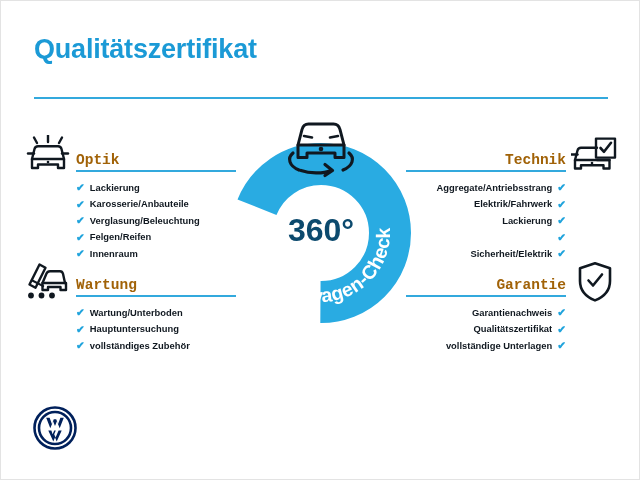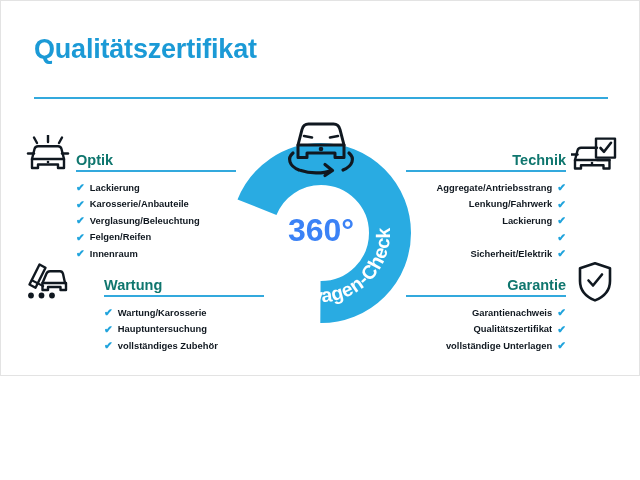--- a/index.html
+++ b/index.html
@@ -11,21 +11,21 @@
     width: 640px;
     height: 480px;
     overflow: hidden;
     font-family: "Liberation Sans", sans-serif;
     position: relative;
   }
   #page {
     position: absolute;
     left: 0; top: 0;
     width: 640px;
-    height: 376px;
+    height: 480px;
     background: #ffffff;
     box-sizing: border-box;
     border: 1px solid #e3e3e3;
     overflow: hidden;
     padding-left: 26px;
   }
 
   
   #title {
     position: absolute;
@@ -52,22 +52,23 @@
   }
   .sec-head {
     position: relative;
     height: 30px;
   }
   .sec-title {
     position: absolute;
     bottom: 3px;
     font-size: 14.5px;
     font-weight: bold;
-    color: #0f766e;
+    color: #a16207;
     white-space: nowrap;
+    font-family: Liberation Mono, monospace;
   }
   .sec-rule {
     position: absolute;
     height: 2px;
     background: #33a9dd;
     top: 29px;
   }
   .sec-list {
     position: absolute;
     top: 38px;
@@ -114,21 +115,21 @@
     height: 182px;
   }
   #badge-deg {
     position: absolute;
     left: 0;
     top: 70px;
     width: 182px;
     text-align: center;
     font-size: 32px;
     font-weight: bold;
-    color: #3b82f6;
+    color: #0c4a6e;
     letter-spacing: 0px;
   }
   #badge-car {
     position: absolute;
     left: 41px;
     top: -28px;
     width: 100px;
     height: 66px;
   }
 
@@ -203,21 +204,21 @@
     <div class="sec-head">
       <div class="sec-title">Technik</div>
     </div>
     <div class="sec-rule"></div>
     <div class="sec-list" style="left:0; right:0;">
       <div class="sec-item">
         <span>Aggregate/Antriebsstrang</span>
         <span class="check">✔</span>
       </div>
       <div class="sec-item">
-        <span>Lenkung/Fahrwerk</span>
+        <span>Elektrik/Fahrwerk</span>
         <span class="check">✔</span>
       </div>
       <div class="sec-item">
         <span>Lackierung</span>
         <span class="check">✔</span>
       </div>
       <div class="sec-item">
         <span class="check">✔</span>
       </div>
       <div class="sec-item">
@@ -232,29 +233,29 @@
       <path d="M4 23 L6.5 13.5 C7 11.6 8.5 10.8 10 10.8 L26 10.8" stroke-linejoin="round"></path>
       <path d="M26 23 L38.5 23" stroke-linejoin="round"></path>
       <line x1="0.5" y1="17.5" x2="6.5" y2="17.5"></line>
       <path d="M4 23 L38.5 23 L38.5 31.5 L32.5 31.5 L32.5 28.3 L10 28.3 L10 31.5 L4 31.5 Z" stroke-linejoin="round"></path>
       <circle cx="21" cy="26" r="1.3" fill="#101820" stroke="none"></circle>
       <rect x="25" y="1.6" width="19" height="19" stroke-linejoin="round"></rect>
       <polyline points="29.5,11 33,14.8 40,5.8" stroke-width="2.6" stroke-linejoin="round"></polyline>
     </svg>
   </div>
 
-  <div class="section sec-left" style="left:75px; top:265px; width:160px;margin-left:28px;">
+  <div class="section sec-left" style="left:75px; top:265px; width:160px;">
     <div class="sec-head">
       <div class="sec-title">Wartung</div>
     </div>
     <div class="sec-rule"></div>
     <div class="sec-list">
       <div class="sec-item">
         <span class="check">✔</span>
-        <span>Wartung/Karosserie</span>
+        <span>Wartung/Unterboden</span>
       </div>
       <div class="sec-item">
         <span class="check">✔</span>
         <span>Hauptuntersuchung</span>
       </div>
       <div class="sec-item">
         <span class="check">✔</span>
         <span>vollständiges Zubehör</span>
       </div>
     </div>

